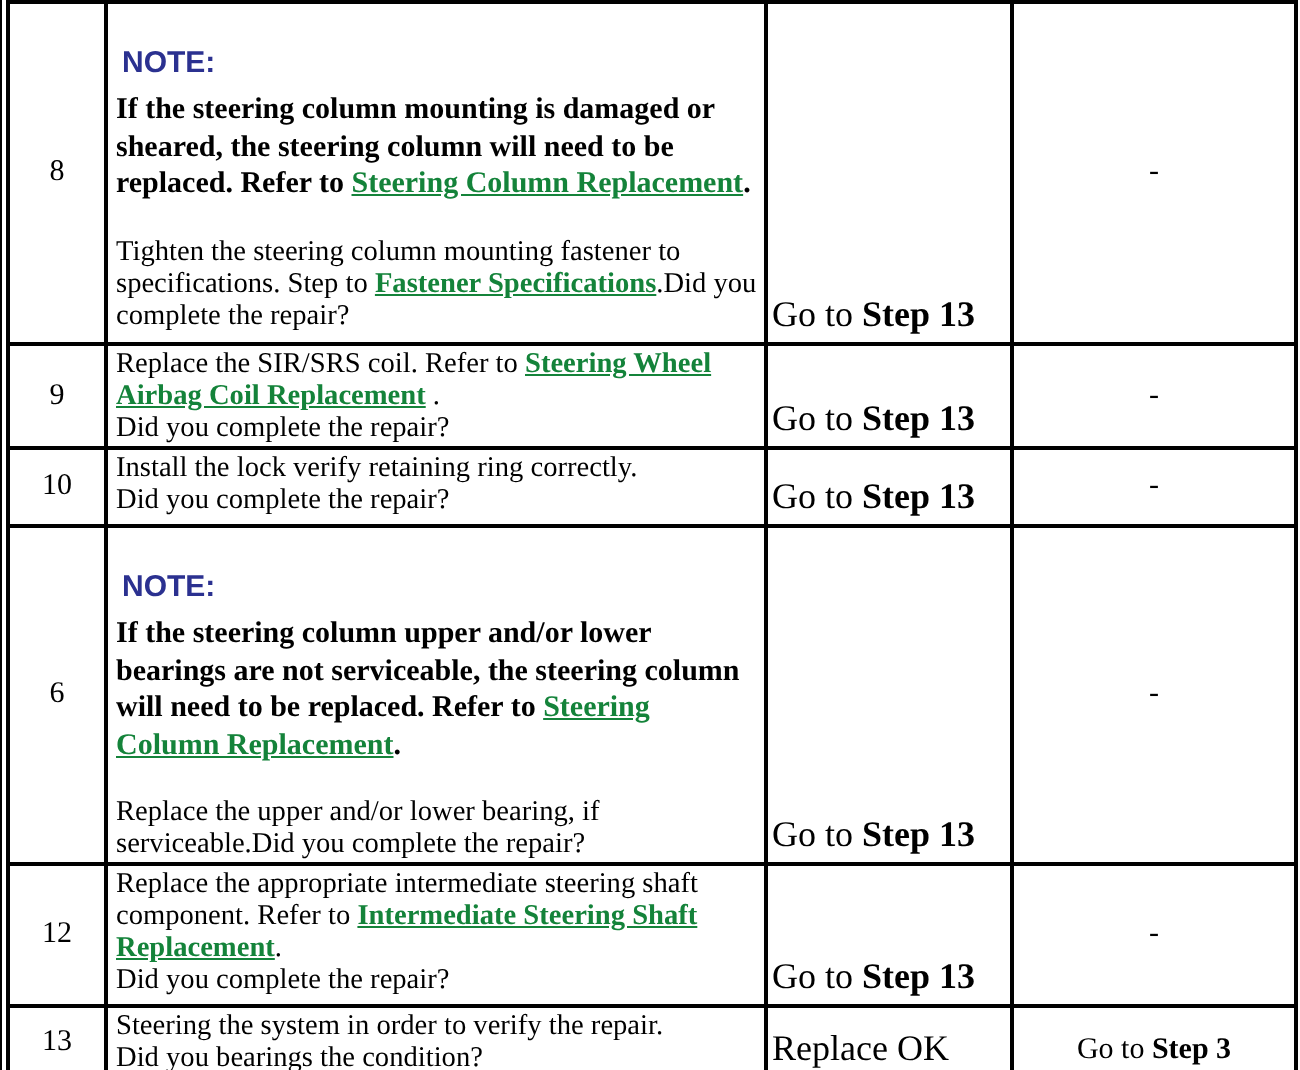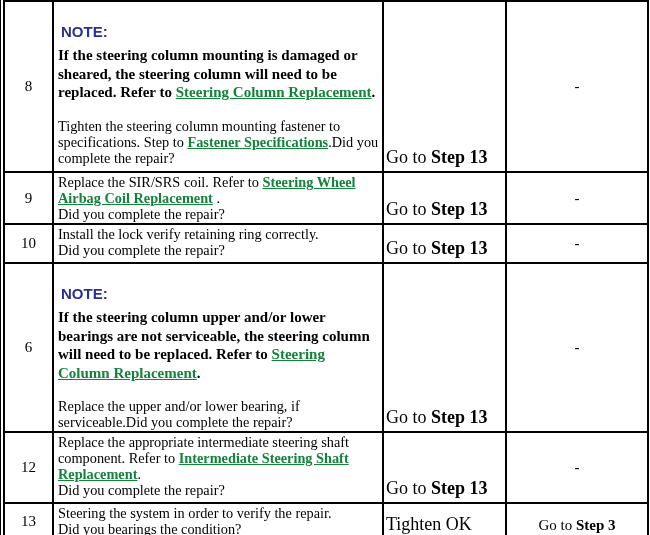--- a/index.html
+++ b/index.html
@@ -192,21 +192,21 @@
   </tr>
           <tr>
     <td class="c-step">
       <span>13</span>
     </td>
     <td class="c-action">
 
       <div class="action-text"><span>Steering the system in order to verify the repair.</span><br><span>Did you bearings the condition?</span></div>
     </td>
     <td class="c-yes">
-      <span><span>Tighten OK</span></span>
+      <span><span>Replace OK</span></span>
     </td>
     <td class="c-no">
       <span><span>Go to </span><span class="b">Step 3</span></span>
     </td>
   </tr>
         </tbody>
     </table>
   </div>
 </div>
 

